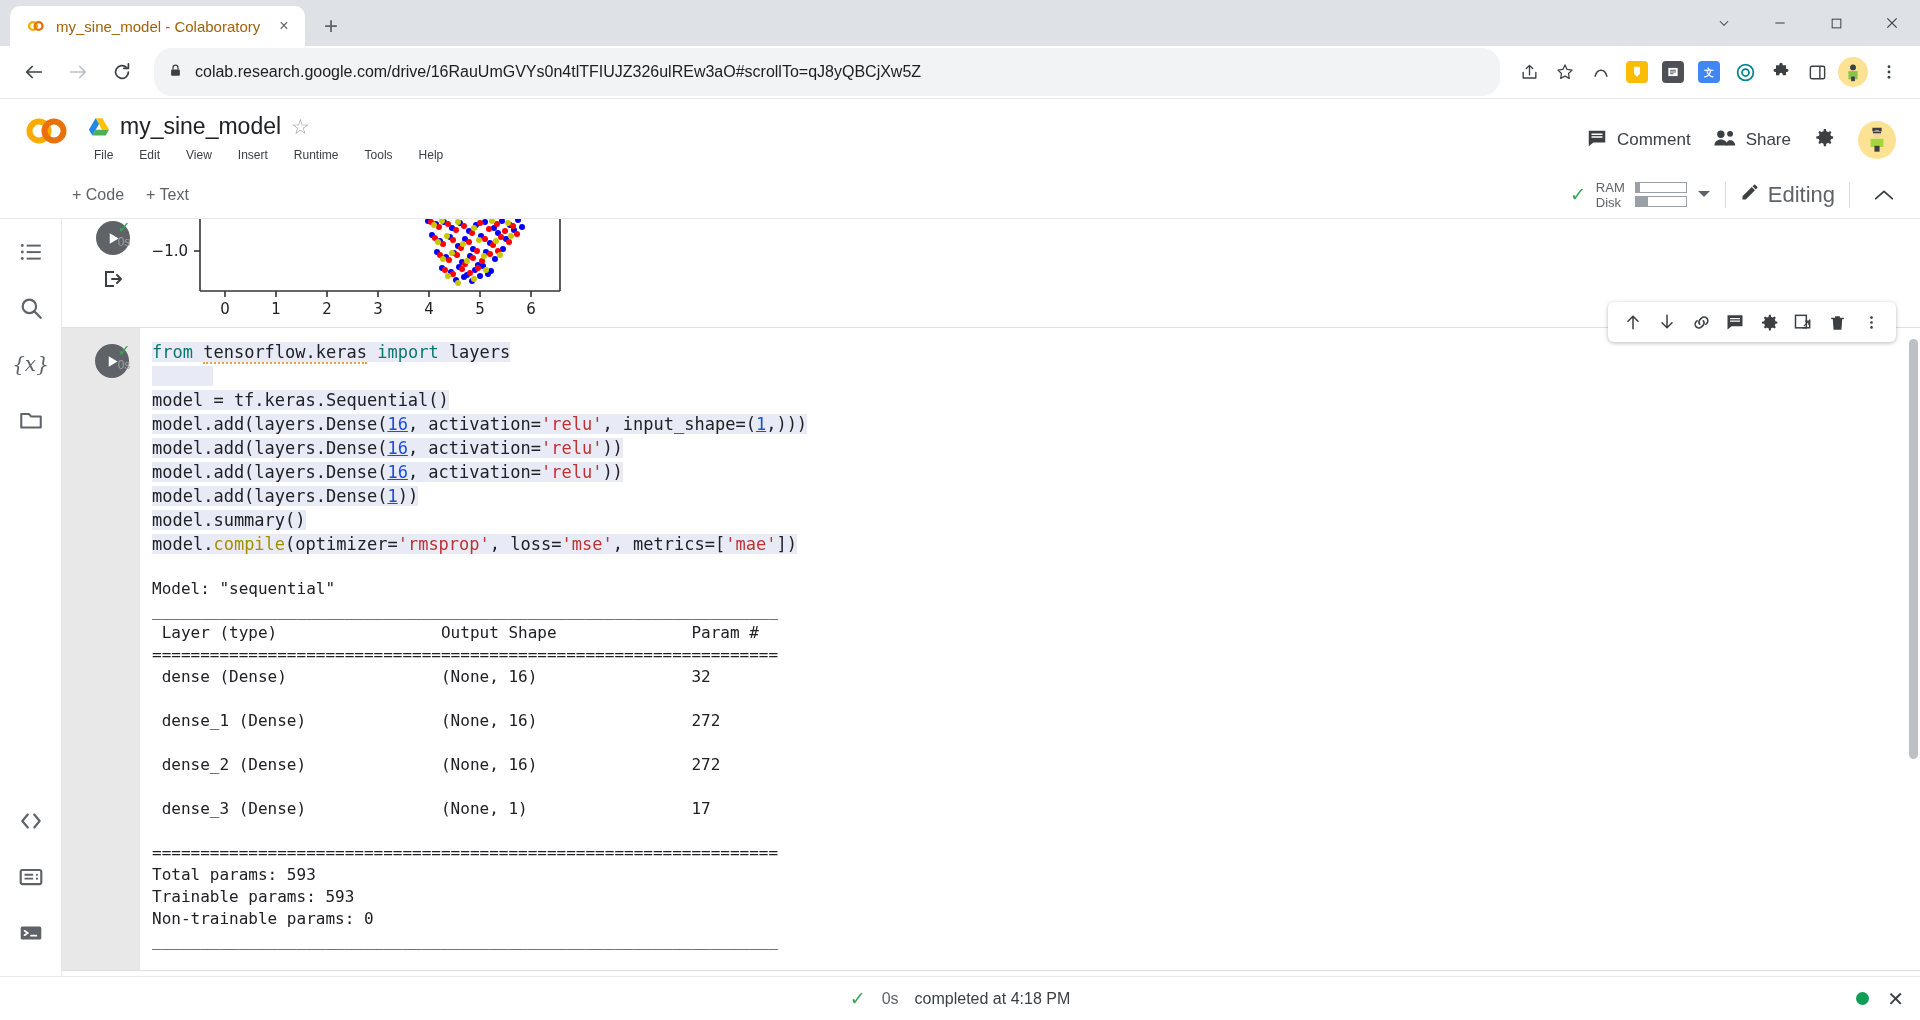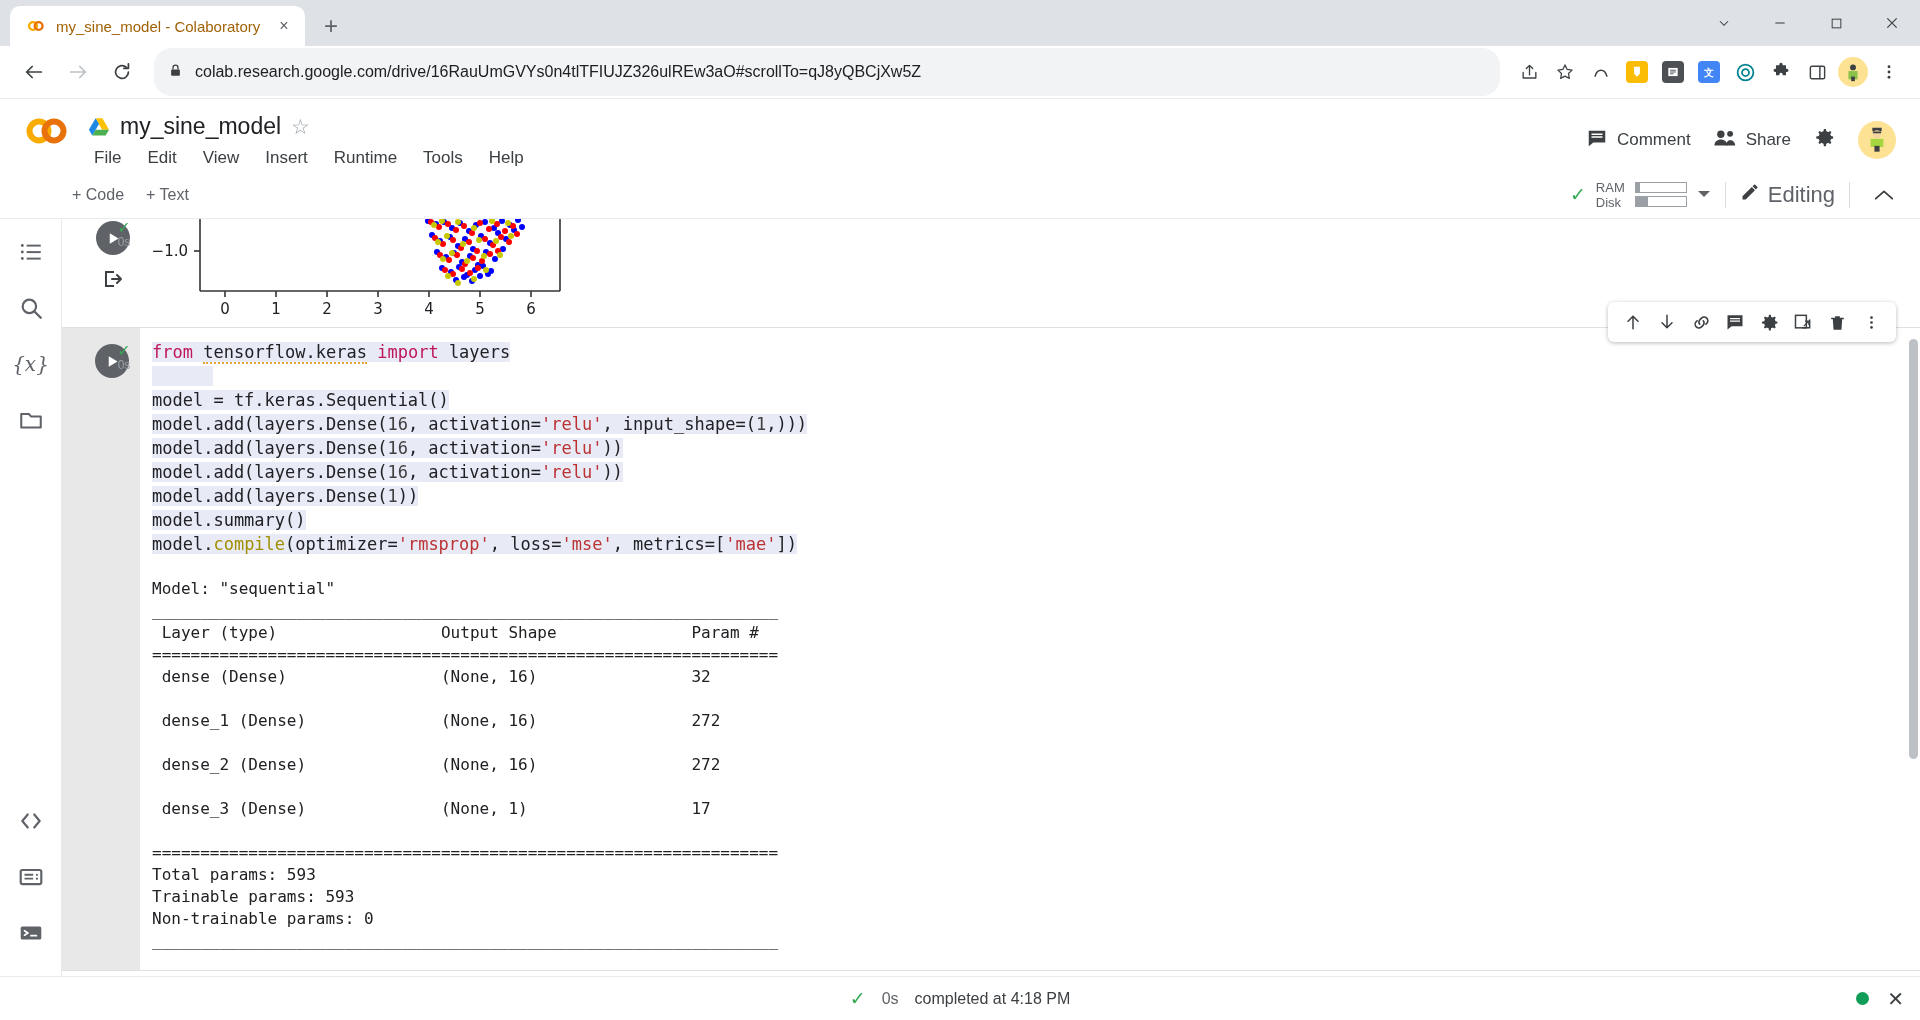--- a/index.html
+++ b/index.html
@@ -65,21 +65,21 @@
            border-top: 1px solid #e8eaed; }
 
   .colab-header { height: 72px; display: flex; align-items: flex-start; padding: 8px 24px 0 16px; }
   .colab-logo { width: 62px; display:flex; align-items:center; justify-content:center; padding-top: 10px; }
   .title-block { margin-left: 10px; padding-top: 6px; }
   .title-row { display: flex; align-items: center; gap: 10px; }
   .drive-icon { width: 22px; height: 20px; }
   .doc-title { font-size: 23px; color: #202124; }
   .star-icon { color: #9aa0a6; font-size: 21px; }
   .menus { display: flex; gap: 18px; margin-top: 6px; margin-left: 2px; }
-  .menu-item { font-size: 17px; color: #3c4043; padding: 2px 4px; }
+  .menu-item { font-size: 12px; color: #3c4043; padding: 2px 4px; }
   .header-right { margin-left: auto; display: flex; align-items: center; gap: 22px; padding-top: 14px; }
   .hr-item { display: flex; align-items: center; gap: 9px; color: #5f6368; font-size: 17px; }
   .hr-item .lbl { color: #3c4043; }
 
   .colab-toolbar {
     height: 48px; display: flex; align-items: center; padding: 0 16px 0 72px;
     border-bottom: 1px solid #e8eaed;
   }
   .tb-add { font-size: 16px; color: #5f6368; margin-right: 22px; display:flex; align-items:center; gap:6px; }
   .tb-right { margin-left: auto; display: flex; align-items: center; gap: 14px; }
@@ -128,22 +128,22 @@
   }
   .cell-left { width: 78px; flex: 0 0 78px; background: #e8e8e8; padding-top: 8px;
                display:flex; justify-content:center; align-items:flex-start; }
   .cell-main { flex: 1; min-width: 0; background: #fff; }
   .code-area { background: #fff; padding: 12px 0 8px 12px; position: relative; }
   .code-line {
     font-family: "DejaVu Sans Mono", monospace; font-size: 17px; line-height: 24px;
     white-space: pre; color: #202124;
   }
   .code-line span.hl { background: #e8eaf6; }
-  .kw   { color: #be185d; }
-  .num  { color: #404040; }
+  .kw   { color: #0f766e; }
+  .num  { color: #1d4ed8; text-decoration: underline; }
   .str  { color: #b33; }
   .fn   { color: #a28f00; }
   .wav  { border-bottom: 2px dotted #e8a33d; }
 
   .output-area {
     font-family: "DejaVu Sans Mono", monospace; font-size: 16px; line-height: 22px;
     color: #202124; padding: 14px 0 18px 12px; white-space: pre;
   }
 
   .cell-toolbar {

